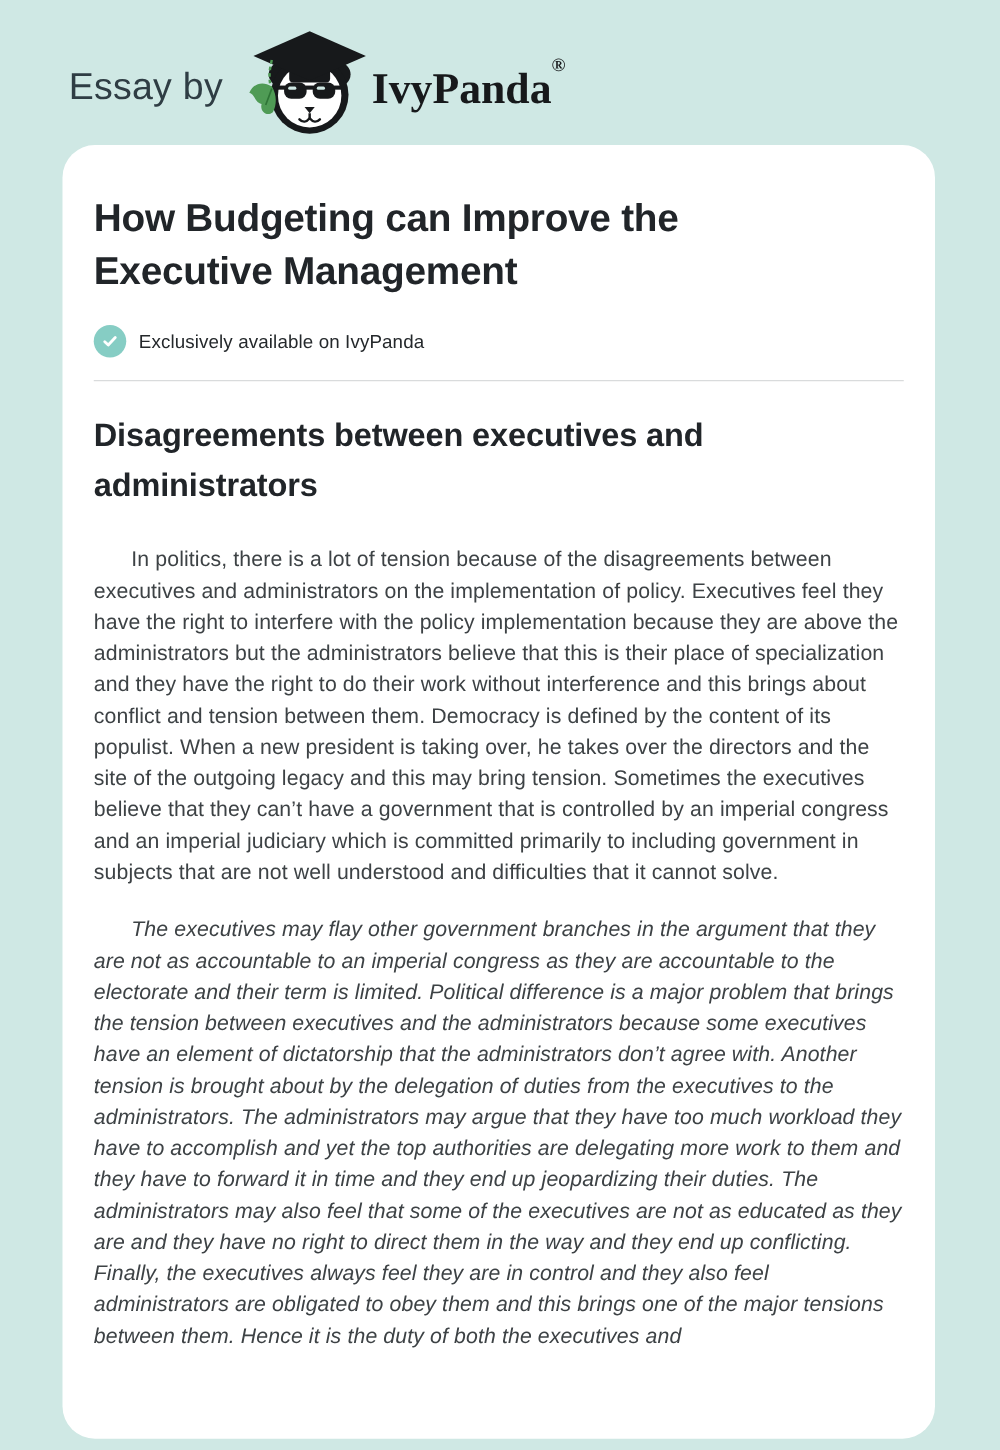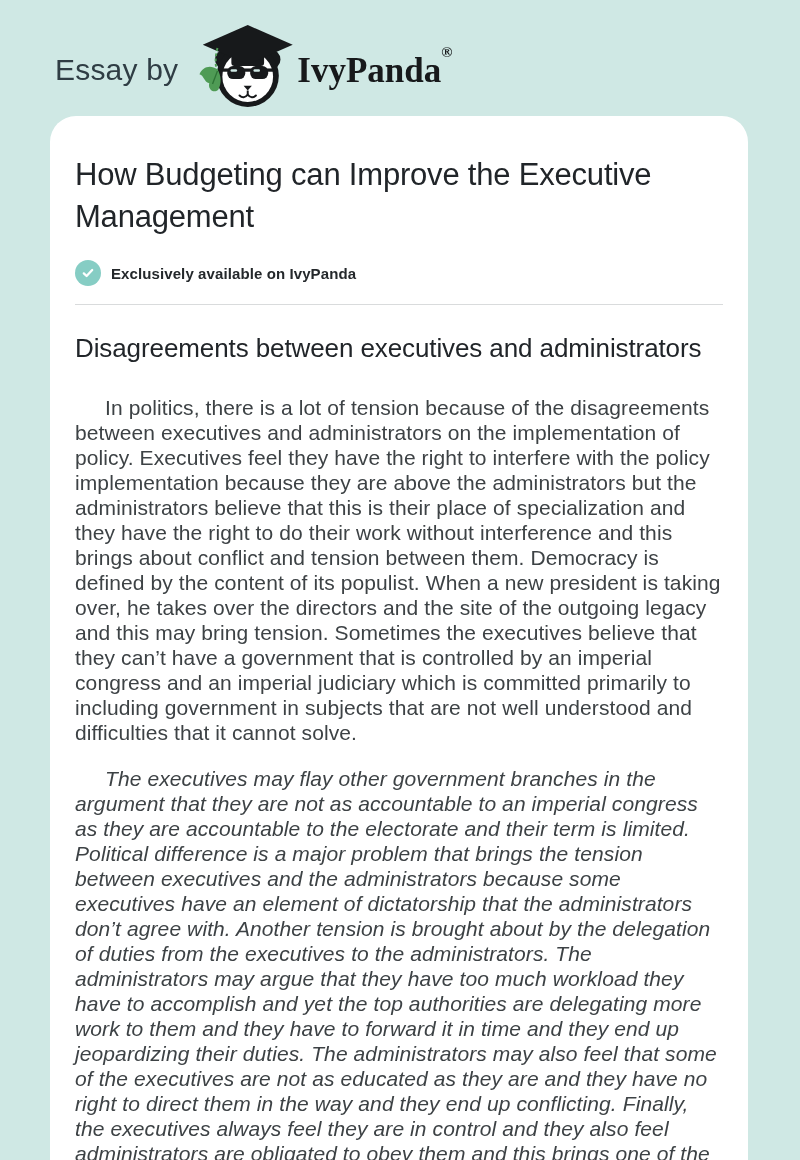--- a/index.html
+++ b/index.html
@@ -27,40 +27,40 @@
     font-family:"Liberation Serif", serif;font-weight:700;font-size:35px;
     color:var(--brand-ink);line-height:1;position:relative;top:4px;margin-left:1px;
   }
   .wordmark sup{font-size:15px;position:relative;top:-12px;font-weight:700;}
   .card{
     width:698px;margin:14px 0 0 50px;background:var(--card);
     border-radius:26px;padding:38px 25px 70px 25px;
   }
   h1.title{
     margin:0 0 22px 0;max-width:580px;
-    font-size:31px;line-height:42px;font-weight:400;color:var(--ink);
+    font-size:31px;line-height:42px;font-weight:700;color:var(--ink);
     letter-spacing:-.2px;
   }
   .badge-row{display:flex;align-items:center;margin:0 0 18px 0;}
   .check-circle{
     width:26px;height:26px;border-radius:50%;background:var(--accent);
     display:flex;align-items:center;justify-content:center;flex:0 0 auto;
   }
   .check-circle svg{width:14px;height:14px;display:block;}
   .badge-label{
-    margin-left:10px;font-size:15px;font-weight:700;color:#24282b;letter-spacing:.1px;
+    margin-left:10px;font-size:15px;font-weight:400;color:#24282b;letter-spacing:.1px;
   }
   hr.divider{border:none;border-top:1px solid var(--divider);margin:0 0 23px 0;}
   h2.section{
     margin:0 0 27px 0;max-width:640px;
-    font-size:26px;line-height:40px;font-weight:400;color:var(--ink);letter-spacing:-.1px;
+    font-size:26px;line-height:40px;font-weight:700;color:var(--ink);letter-spacing:-.1px;
   }
   p.body-para{
     margin:0 0 21px 0;max-width:648px;
-    font-size:21px;line-height:25px;color:var(--body-text);
+    font-size:17px;line-height:25px;color:var(--body-text);
     text-indent:30px;letter-spacing:.1px;
   }
   p.body-para:last-child{margin-bottom:0;font-style:italic;}
 </style>
 </head>
 <body>
 
 <header class="site-header">
   <span class="essay-by">Essay by</span>
 

